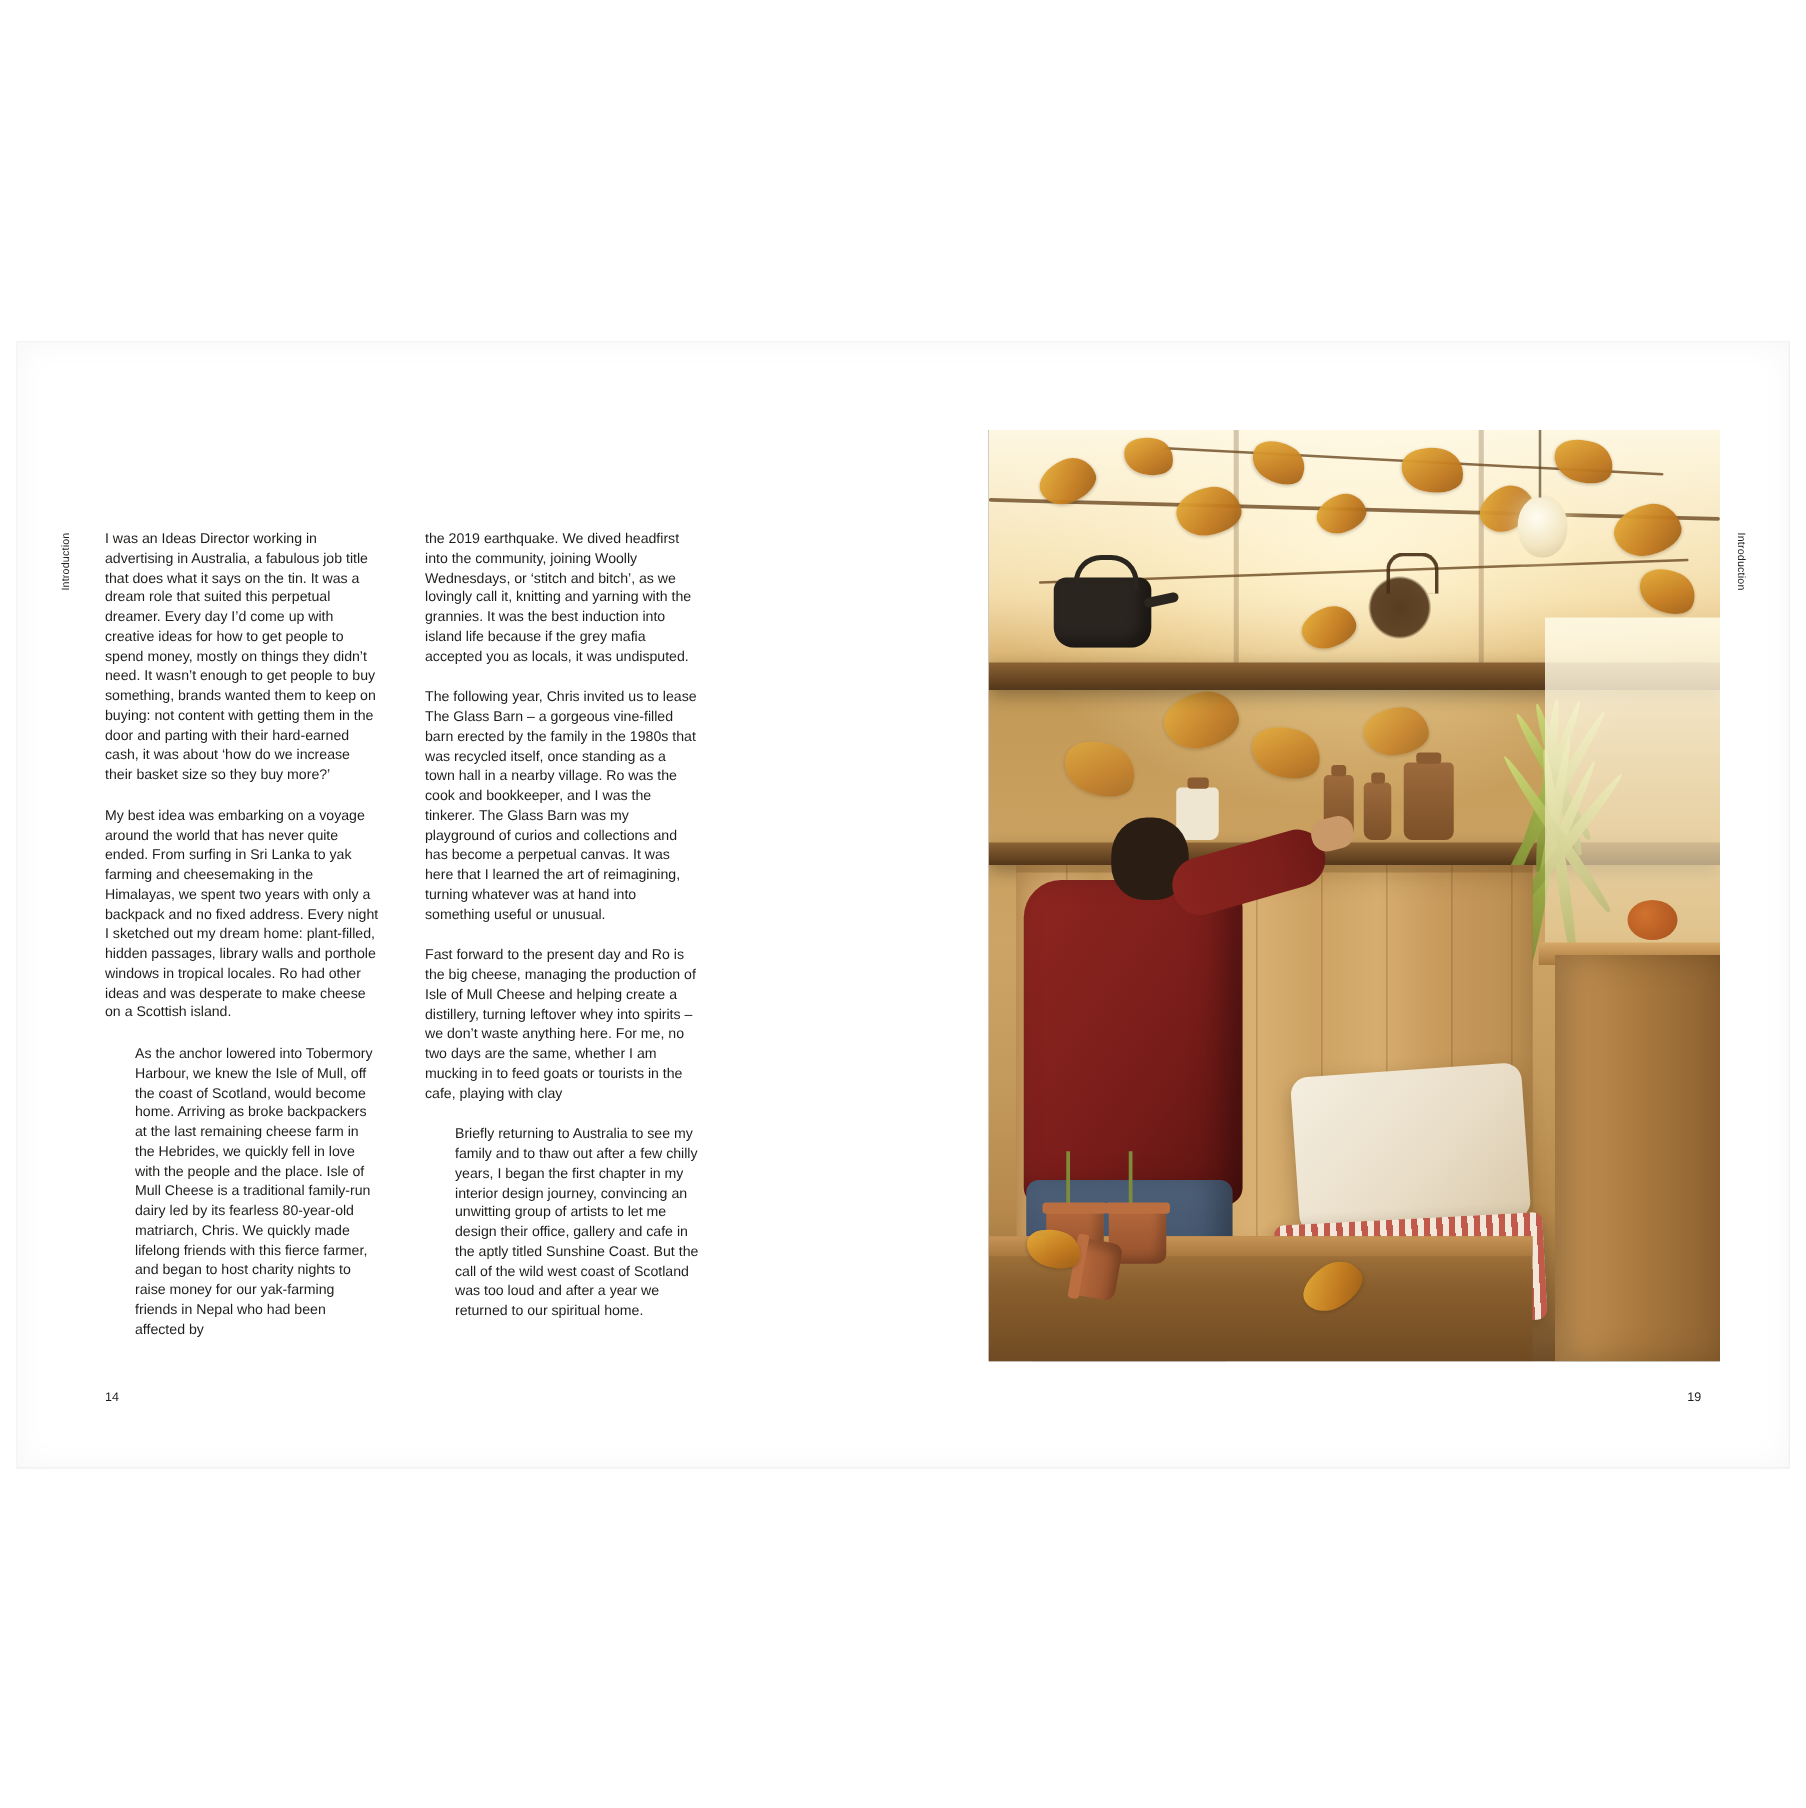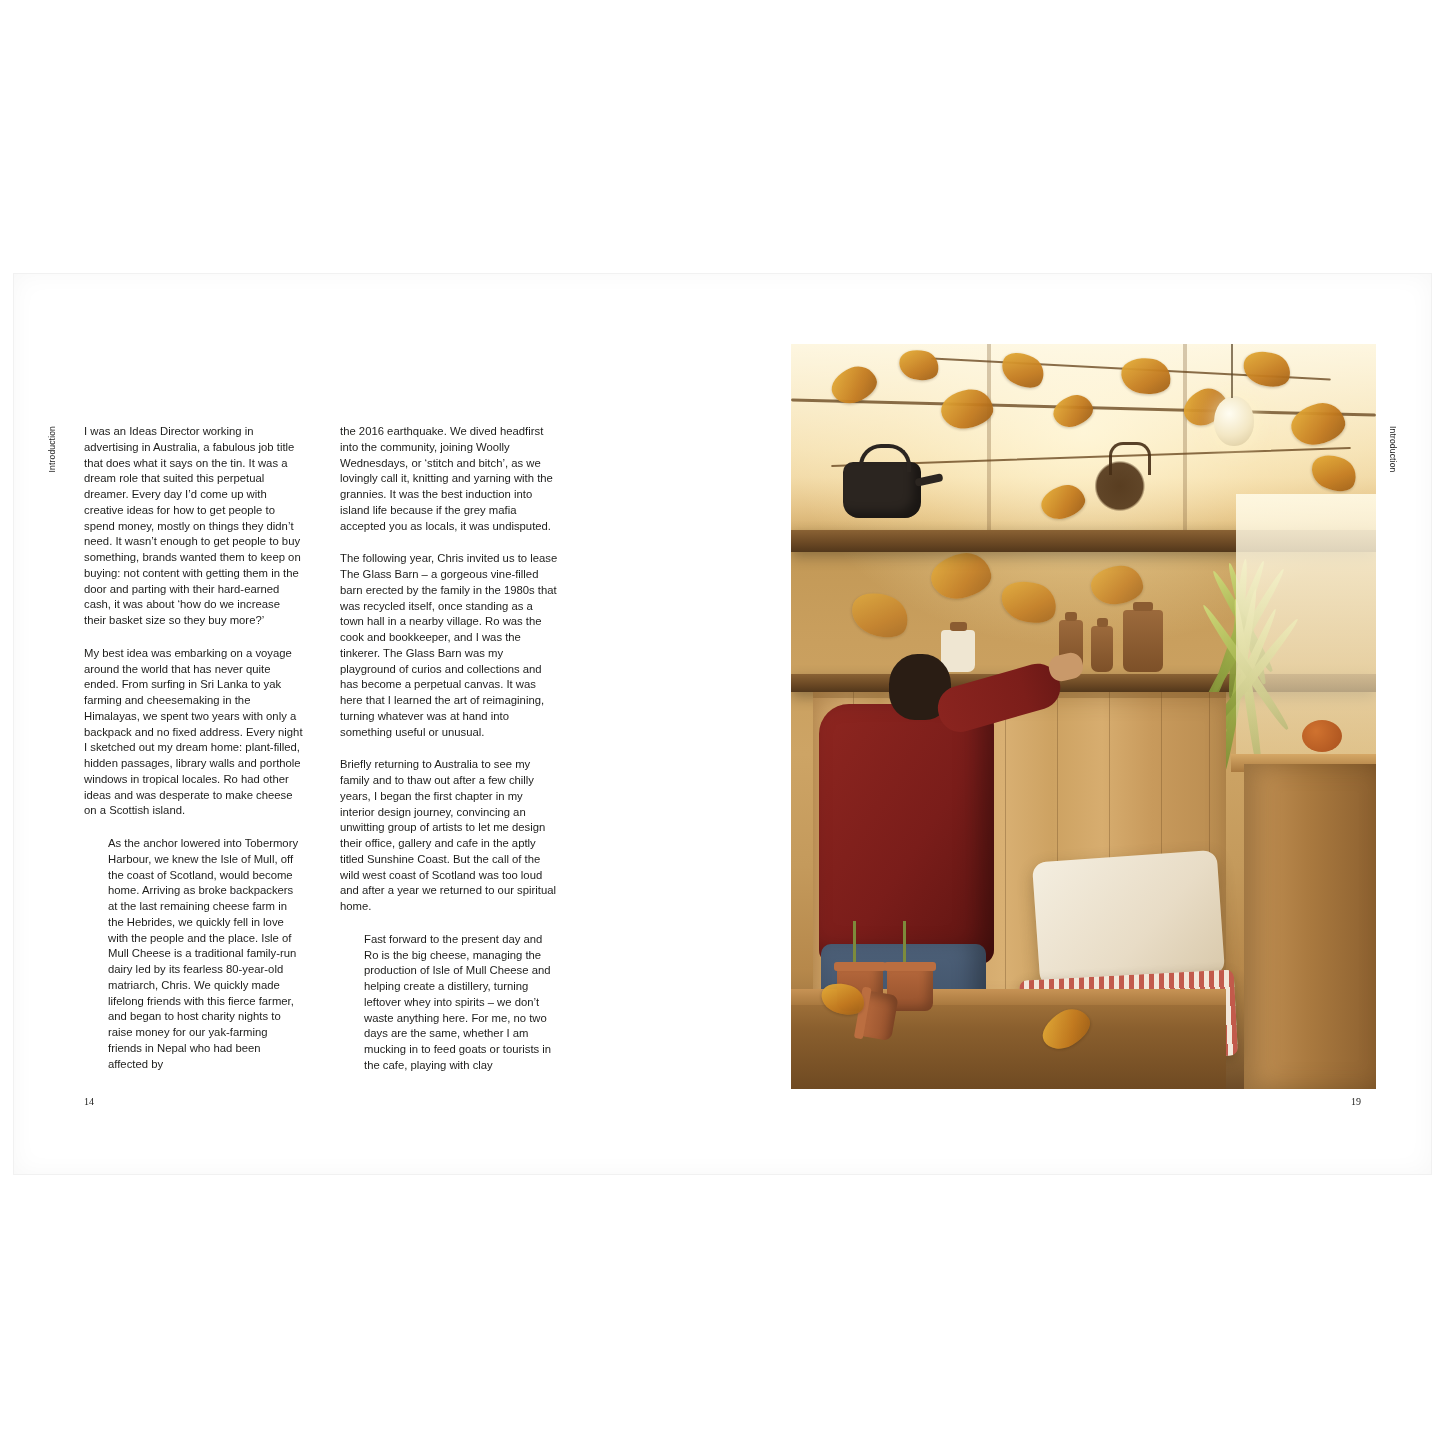--- a/index.html
+++ b/index.html
@@ -86,24 +86,23 @@
     font-size: 11.3px;
     line-height: 15.75px;
     color: #1d1d1b;
     text-align: left;
     hyphens: none;
   }
   .col p:last-child { margin-bottom: 0; margin-left: 24px; }
 
   .folio {
     position: absolute;
-    bottom: 67px;
+    bottom: 50px;
     font-size: 10px;
     color: #1d1d1b;
-    font-family: Liberation Serif, serif;
   }
   .folio.left { left: 70px; }
   .folio.right { right: 70px; }
 
   
   .photo-frame {
     position: absolute;
     left: 69px;
     top: 70px;
     width: 585px;
@@ -459,24 +458,24 @@
 
     <div class="running-head left">Introduction</div>
 
     <div class="cols">
       <div class="col">
         <p>I was an Ideas Director working in advertising in Australia, a fabulous job title that does what it says on the tin. It was a dream role that suited this perpetual dreamer. Every day I’d come up with creative ideas for how to get people to spend money, mostly on things they didn’t need. It wasn’t enough to get people to buy something, brands wanted them to keep on buying: not content with getting them in the door and parting with their hard-earned cash, it was about ‘how do we increase their basket size so they buy more?’</p>
         <p>My best idea was embarking on a voyage around the world that has never quite ended. From surfing in Sri Lanka to yak farming and cheesemaking in the Himalayas, we spent two years with only a backpack and no fixed address. Every night I sketched out my dream home: plant-filled, hidden passages, library walls and porthole windows in tropical locales. Ro had other ideas and was desperate to make cheese on a Scottish island.</p>
         <p>As the anchor lowered into Tobermory Harbour, we knew the Isle of Mull, off the coast of Scotland, would become home. Arriving as broke backpackers at the last remaining cheese farm in the Hebrides, we quickly fell in love with the people and the place. Isle of Mull Cheese is a traditional family-run dairy led by its fearless 80-year-old matriarch, Chris. We quickly made lifelong friends with this fierce farmer, and began to host charity nights to raise money for our yak-farming friends in Nepal who had been affected by</p>
       </div>
       <div class="col">
-        <p>the 2016 earthquake. We dived headfirst into the community, joining Woolly Wednesdays, or ‘stitch and bitch’, as we lovingly call it, knitting and yarning with the grannies. It was the best induction into island life because if the grey mafia accepted you as locals, it was undisputed.</p>
+        <p>the 2019 earthquake. We dived headfirst into the community, joining Woolly Wednesdays, or ‘stitch and bitch’, as we lovingly call it, knitting and yarning with the grannies. It was the best induction into island life because if the grey mafia accepted you as locals, it was undisputed.</p>
         <p>The following year, Chris invited us to lease The Glass Barn – a gorgeous vine-filled barn erected by the family in the 1980s that was recycled itself, once standing as a town hall in a nearby village. Ro was the cook and bookkeeper, and I was the tinkerer. The Glass Barn was my playground of curios and collections and has become a perpetual canvas. It was here that I learned the art of reimagining, turning whatever was at hand into something useful or unusual.</p>
+        <p>Fast forward to the present day and Ro is the big cheese, managing the production of Isle of Mull Cheese and helping create a distillery, turning leftover whey into spirits – we don’t waste anything here. For me, no two days are the same, whether I am mucking in to feed goats or tourists in the cafe, playing with clay</p>
         <p>Briefly returning to Australia to see my family and to thaw out after a few chilly years, I began the first chapter in my interior design journey, convincing an unwitting group of artists to let me design their office, gallery and cafe in the aptly titled Sunshine Coast. But the call of the wild west coast of Scotland was too loud and after a year we returned to our spiritual home.</p>
-        <p>Fast forward to the present day and Ro is the big cheese, managing the production of Isle of Mull Cheese and helping create a distillery, turning leftover whey into spirits – we don’t waste anything here. For me, no two days are the same, whether I am mucking in to feed goats or tourists in the cafe, playing with clay</p>
       </div>
     </div>
 
     <div class="folio left">14</div>
   </div>
 
   <div class="page-right">
 
     <div class="running-head right">Introduction</div>
 

